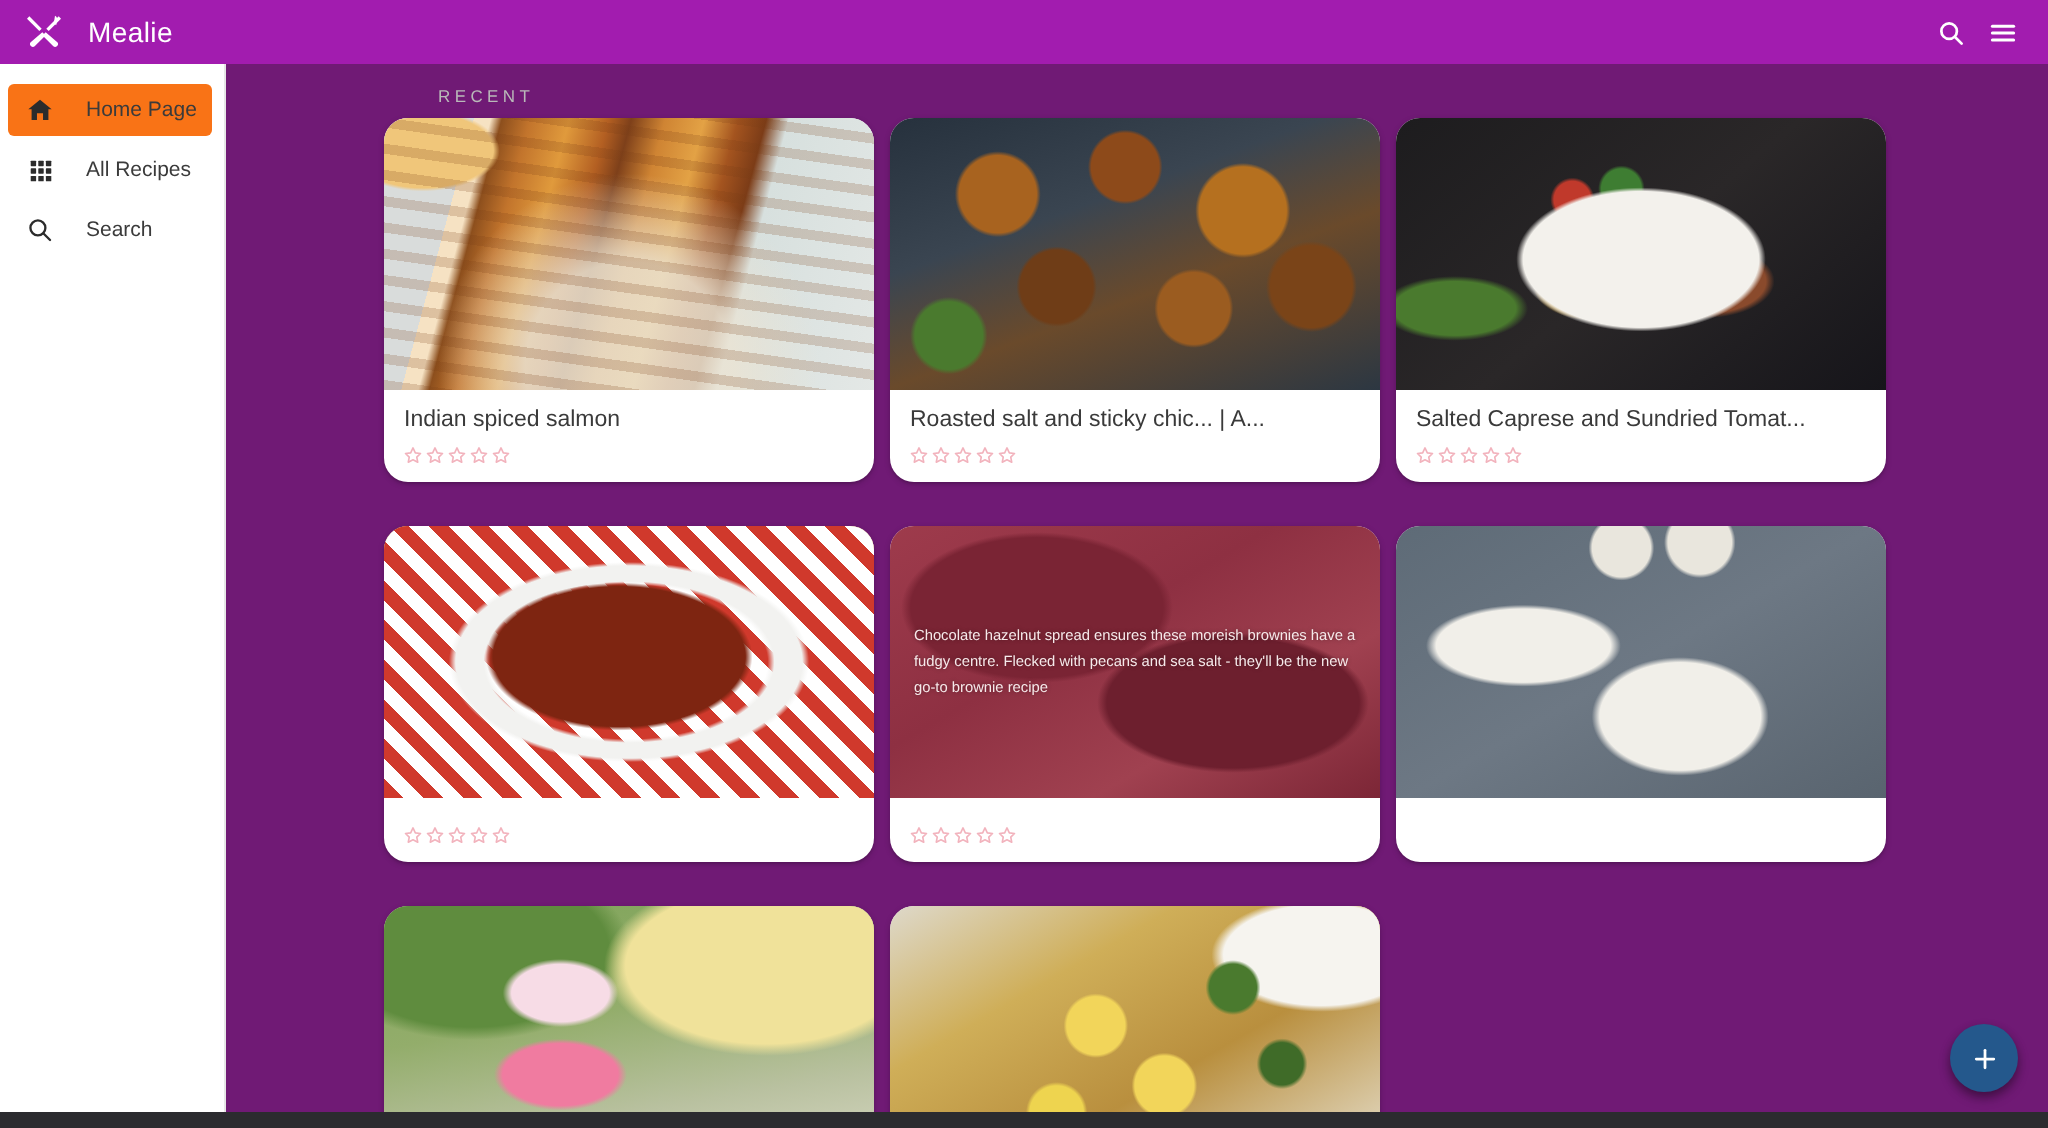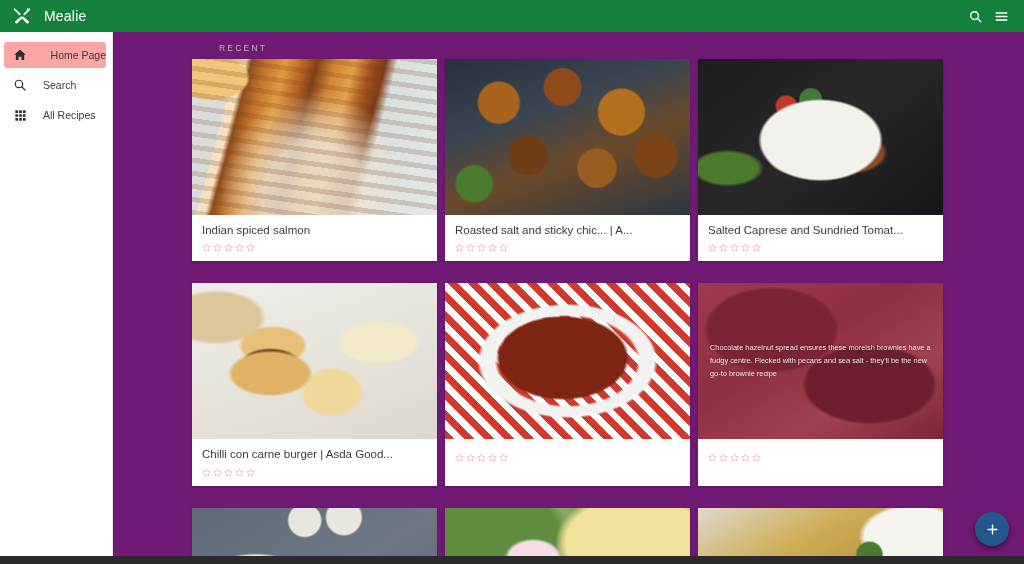--- a/index.html
+++ b/index.html
@@ -7,21 +7,21 @@
     width: 1024px; height: 564px;
     font-family: "Liberation Sans", sans-serif;
     background: #ffffff;
     overflow: hidden;
   }
   #app { position: relative; width: 1024px; height: 564px; background: #fafafa; }
 
   
   .appbar {
     position: absolute; top: 0; left: 0; right: 0; height: 32px;
-    background: #15803d; display: flex; align-items: center;
+    background: #a21caf; display: flex; align-items: center;
     padding: 0 10px 0 12px; z-index: 40;
   }
   .appbar .logo-icon { width: 20px; height: 20px; display: block; flex: 0 0 auto; }
   .appbar .brand {
     color: #ffffff; font-size: 14px; font-weight: 500;
     margin-left: 12px; letter-spacing: .2px;
   }
   .appbar .spacer { flex: 1 1 auto; }
   .appbar .bar-btn {
     width: 26px; height: 26px; display: flex; align-items: center; justify-content: center;
@@ -31,21 +31,21 @@
 
   
   .sidebar {
     position: absolute; top: 32px; left: 0; width: 113px; bottom: 8px;
     background: #ffffff; border-right: 1px solid #e6e6e6; padding-top: 6px; z-index: 30;
   }
   .nav-item {
     display: flex; align-items: center; height: 26px; margin: 4px 6px 4px 4px;
     border-radius: 3px; cursor: pointer; padding-left: 8px;
   }
-  .nav-item.active { background: #fca5a5; justify-content: space-between; }
+  .nav-item.active { background: #f97316; }
   .nav-ico { width: 16px; height: 16px; flex: 0 0 16px; display:flex; align-items:center; justify-content:center; }
   .nav-ico svg { display:block; }
   .nav-label {
     margin-left: 15px; font-size: 10.5px; color: #3b3b3b; white-space: nowrap;
   }
 
   
   .content {
     position: absolute; top: 32px; left: 113px; right: 0; bottom: 8px;
     overflow: hidden; background: #701a75;
@@ -53,25 +53,25 @@
   .section-label {
     color: #b9b9b9; font-size: 8.5px; letter-spacing: 2.2px;
     padding: 11px 0 6px 106px; text-transform: uppercase;
   }
   .grid {
     display: grid; grid-template-columns: repeat(3, 245px);
     column-gap: 8px; row-gap: 22px;
     padding: 0 0 0 79px;
   }
   .card {
-    background: #ffffff; border-radius: 0;
+    background: #ffffff; border-radius: 12px;
     box-shadow: 0 1px 3px rgba(0,0,0,.18), 0 1px 1px rgba(0,0,0,.10);
     overflow: hidden; cursor: pointer;
   }
-  .card-img { position: relative; height: 156px; overflow: hidden; }
+  .card-img { position: relative; height: 136px; overflow: hidden; }
   .card-img .ph { position: absolute; inset: 0; }
   .card-overlay {
     position: absolute; inset: 0; display: flex; align-items: center;
     padding: 0 12px; color: #f6e9ea; font-size: 7.4px; line-height: 1.75;
     text-shadow: 0 0 2px rgba(0,0,0,.35);
   }
   .card-body { padding: 8px 10px 9px 10px; }
   .card-title {
     font-size: 11.5px; color: #3a3a3a; white-space: nowrap;
     overflow: hidden; text-overflow: ellipsis; line-height: 1.25;
@@ -223,43 +223,43 @@
     <div class="nav-item active">
       <span class="nav-ico">
         <svg viewBox="0 0 24 24" width="14" height="14" fill="#2c2c2c">
           <path d="M12 3.2 L22 11.4 H19.2 V20.6 H14.6 V14.8 H9.4 V20.6 H4.8 V11.4 H2 Z"></path>
         </svg>
       </span>
       <span class="nav-label">Home Page</span>
     </div>
     <div class="nav-item">
       <span class="nav-ico">
-        <svg viewBox="0 0 24 24" width="14" height="14" fill="none" stroke="#2c2c2c" stroke-width="2">
-          <circle cx="10.2" cy="10.2" r="6.4"></circle>
-          <line x1="15" y1="15" x2="20.6" y2="20.6" stroke-linecap="round"></line>
-        </svg>
-      </span>
-      <span class="nav-label">Search</span>
-    </div>
-    <div class="nav-item">
-      <span class="nav-ico">
         <svg viewBox="0 0 24 24" width="13" height="13" fill="#2c2c2c">
           <rect x="2.5" y="2.5" width="5" height="5" rx="0.6"></rect>
           <rect x="9.5" y="2.5" width="5" height="5" rx="0.6"></rect>
           <rect x="16.5" y="2.5" width="5" height="5" rx="0.6"></rect>
           <rect x="2.5" y="9.5" width="5" height="5" rx="0.6"></rect>
           <rect x="9.5" y="9.5" width="5" height="5" rx="0.6"></rect>
           <rect x="16.5" y="9.5" width="5" height="5" rx="0.6"></rect>
           <rect x="2.5" y="16.5" width="5" height="5" rx="0.6"></rect>
           <rect x="9.5" y="16.5" width="5" height="5" rx="0.6"></rect>
           <rect x="16.5" y="16.5" width="5" height="5" rx="0.6"></rect>
         </svg>
       </span>
       <span class="nav-label">All Recipes</span>
     </div>
+    <div class="nav-item">
+      <span class="nav-ico">
+        <svg viewBox="0 0 24 24" width="14" height="14" fill="none" stroke="#2c2c2c" stroke-width="2">
+          <circle cx="10.2" cy="10.2" r="6.4"></circle>
+          <line x1="15" y1="15" x2="20.6" y2="20.6" stroke-linecap="round"></line>
+        </svg>
+      </span>
+      <span class="nav-label">Search</span>
+    </div>
   </nav>
 
   <div class="content">
     <div class="section-label">RECENT</div>
 
     <div class="grid">
 
       <div class="card">
         <div class="card-img">
           <div class="ph img-salmon"></div>
@@ -331,45 +331,20 @@
               <svg viewBox="0 0 24 24" width="9" height="9" fill="none" stroke="#f2b3bd" stroke-width="2.2" stroke-linejoin="round">
                 <path d="M12 2.6 L15.1 9.1 L22 10 L17 14.9 L18.3 21.6 L12 18.3 L5.7 21.6 L7 14.9 L2 10 L8.9 9.1 Z"></path>
               </svg>
               <svg viewBox="0 0 24 24" width="9" height="9" fill="none" stroke="#f2b3bd" stroke-width="2.2" stroke-linejoin="round">
                 <path d="M12 2.6 L15.1 9.1 L22 10 L17 14.9 L18.3 21.6 L12 18.3 L5.7 21.6 L7 14.9 L2 10 L8.9 9.1 Z"></path>
               </svg>
             </div>
         </div>
       </div>
 
-      <div class="card">
-        <div class="card-img">
-          <div class="ph img-burger"></div>
-        </div>
-        <div class="card-body">
-          <div class="card-title">Chilli con carne burger | Asda Good...</div>
-          <div class="stars">
-              <svg viewBox="0 0 24 24" width="9" height="9" fill="none" stroke="#f2b3bd" stroke-width="2.2" stroke-linejoin="round">
-                <path d="M12 2.6 L15.1 9.1 L22 10 L17 14.9 L18.3 21.6 L12 18.3 L5.7 21.6 L7 14.9 L2 10 L8.9 9.1 Z"></path>
-              </svg>
-              <svg viewBox="0 0 24 24" width="9" height="9" fill="none" stroke="#f2b3bd" stroke-width="2.2" stroke-linejoin="round">
-                <path d="M12 2.6 L15.1 9.1 L22 10 L17 14.9 L18.3 21.6 L12 18.3 L5.7 21.6 L7 14.9 L2 10 L8.9 9.1 Z"></path>
-              </svg>
-              <svg viewBox="0 0 24 24" width="9" height="9" fill="none" stroke="#f2b3bd" stroke-width="2.2" stroke-linejoin="round">
-                <path d="M12 2.6 L15.1 9.1 L22 10 L17 14.9 L18.3 21.6 L12 18.3 L5.7 21.6 L7 14.9 L2 10 L8.9 9.1 Z"></path>
-              </svg>
-              <svg viewBox="0 0 24 24" width="9" height="9" fill="none" stroke="#f2b3bd" stroke-width="2.2" stroke-linejoin="round">
-                <path d="M12 2.6 L15.1 9.1 L22 10 L17 14.9 L18.3 21.6 L12 18.3 L5.7 21.6 L7 14.9 L2 10 L8.9 9.1 Z"></path>
-              </svg>
-              <svg viewBox="0 0 24 24" width="9" height="9" fill="none" stroke="#f2b3bd" stroke-width="2.2" stroke-linejoin="round">
-                <path d="M12 2.6 L15.1 9.1 L22 10 L17 14.9 L18.3 21.6 L12 18.3 L5.7 21.6 L7 14.9 L2 10 L8.9 9.1 Z"></path>
-              </svg>
-            </div>
-        </div>
-      </div>
 
       <div class="card">
         <div class="card-img">
           <div class="ph img-chili"></div>
         </div>
         <div class="card-body">
           <div class="stars">
               <svg viewBox="0 0 24 24" width="9" height="9" fill="none" stroke="#f2b3bd" stroke-width="2.2" stroke-linejoin="round">
                 <path d="M12 2.6 L15.1 9.1 L22 10 L17 14.9 L18.3 21.6 L12 18.3 L5.7 21.6 L7 14.9 L2 10 L8.9 9.1 Z"></path>
               </svg>

